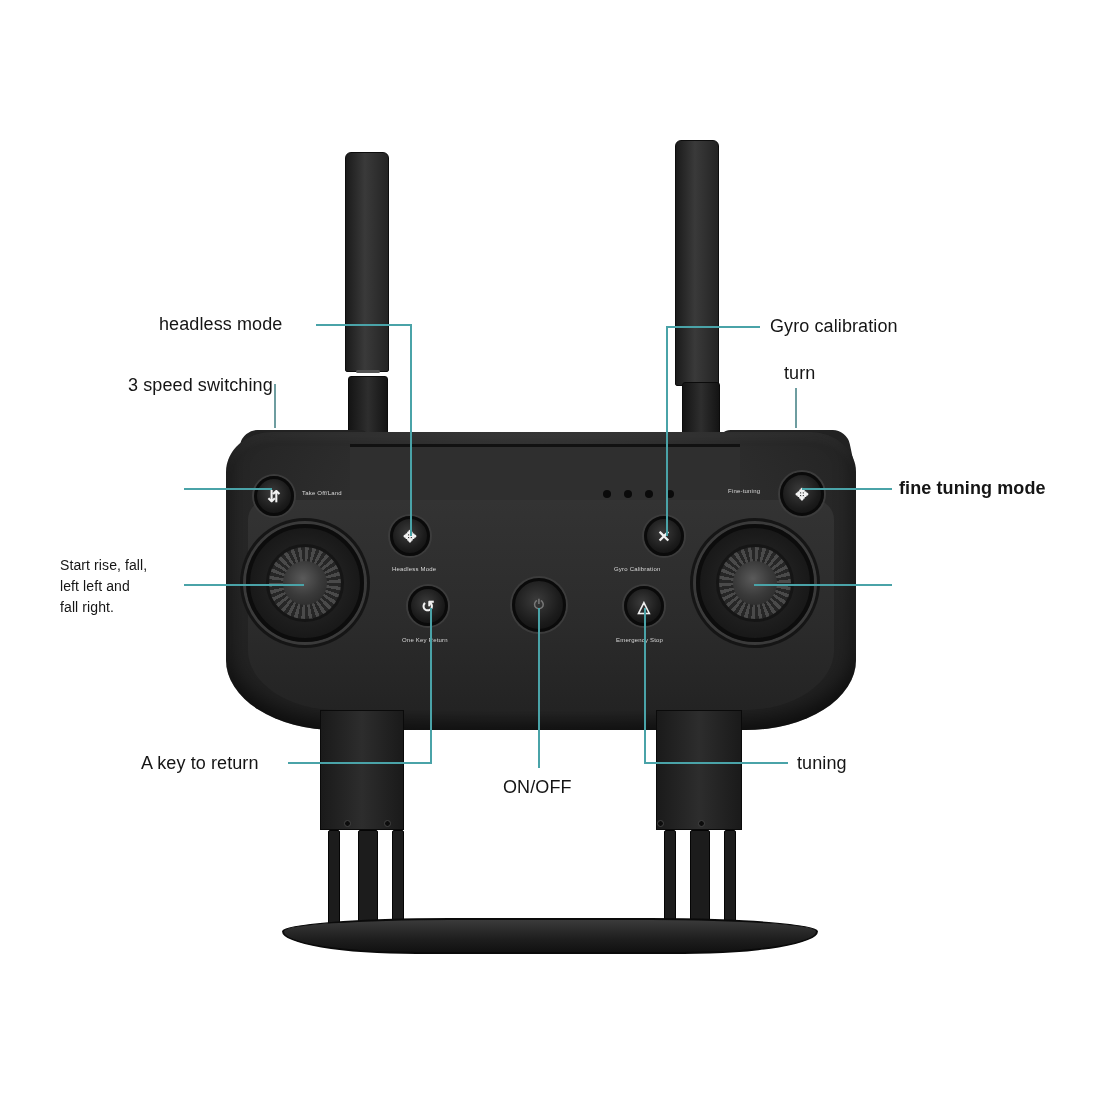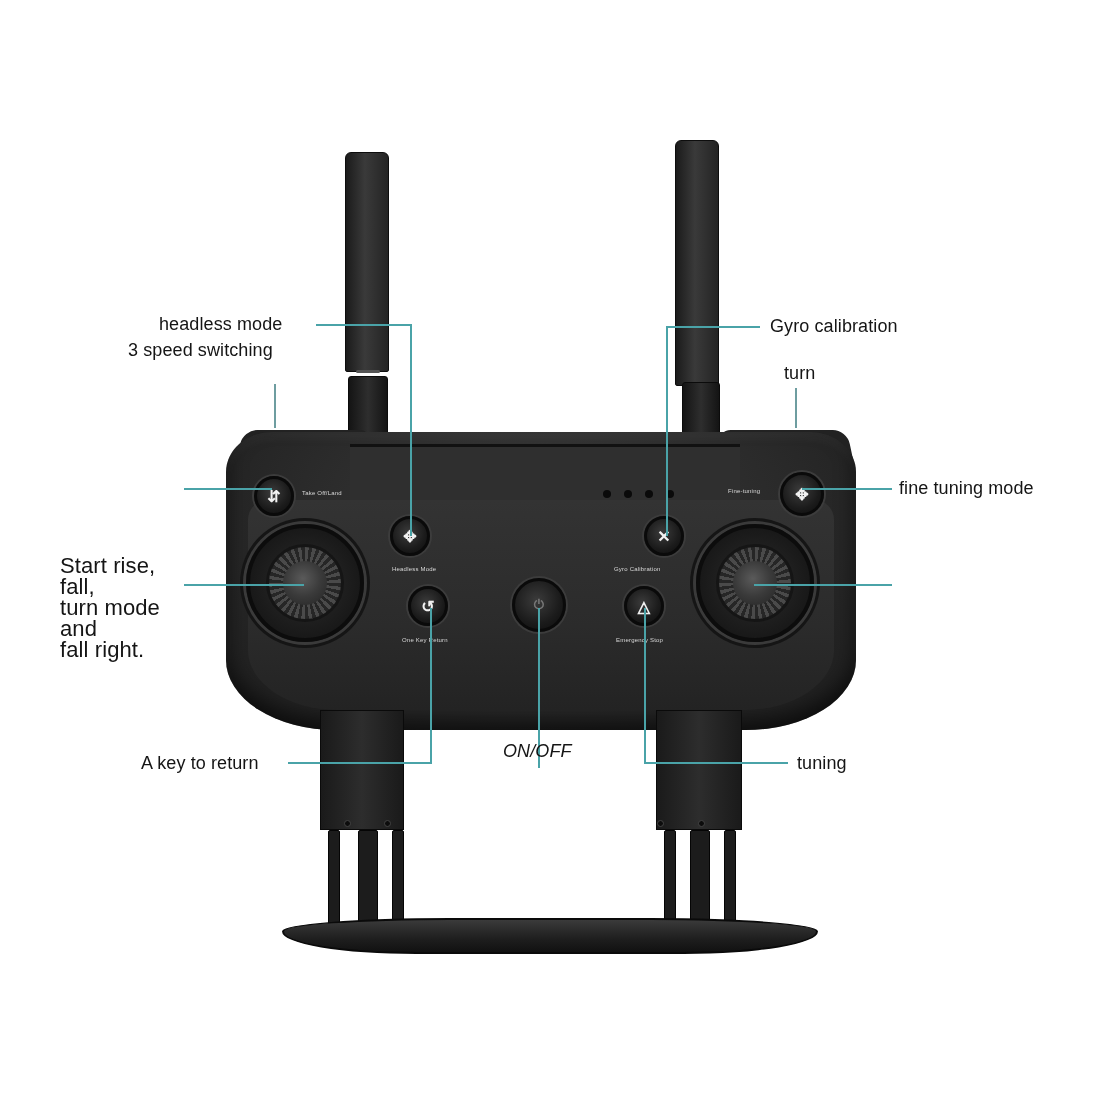--- a/index.html
+++ b/index.html
@@ -7,21 +7,21 @@
     body { position: relative; font-family: "Liberation Sans", sans-serif; color: #111; }
 
     .stage { position: absolute; left: 0; top: 0; width: 1100px; height: 1100px; }
 
     
     .label {
       position: absolute; font-size: 18px; line-height: 22px; color: #151515;
       white-space: nowrap; letter-spacing: 0.1px;
     }
     .label.multi { white-space: normal; }
-    .label.small { font-size: 22px; line-height: 21px; }
+    .label.small { font-size: 14px; line-height: 21px; }
 
     
     .line { position: absolute; background: #4aa3a8; }
     .line.h { height: 2px; }
     .line.v { width: 2px; }
     .line.grey { background: #6e9da0; }
 
     
     .antenna {
       position: absolute; background: linear-gradient(90deg,#1b1b1b 0%,#3a3a3a 45%,#242424 100%);
@@ -202,30 +202,30 @@
 
   <div class="line v" style="left:430px; top:608px; height:156px;"></div>
   <div class="line h" style="left:288px; top:762px; width:144px;"></div>
 
   <div class="line v" style="left:538px; top:608px; height:160px;"></div>
 
   <div class="line v" style="left:644px; top:608px; height:156px;"></div>
   <div class="line h" style="left:644px; top:762px; width:144px;"></div>
 
   <div class="label" style="left:159px; top:313px;">headless mode</div>
-  <div class="label" style="left:128px; top:339px;text-align:right;">3 speed switching</div>
+  <div class="label" style="left:128px; top:374px;text-align:right;">3 speed switching</div>
 
 
   <div class="label multi small" style="left:60px; top:555px; width:130px;">
     <div>Start rise, fall,</div>
-    <div>turn mode and</div>
+    <div>left left and</div>
     <div>fall right.</div>
   </div>
 
   <div class="label" style="left:770px; top:315px;">Gyro calibration</div>
   <div class="label" style="left:784px; top:362px;">turn</div>
-  <div class="label" style="left:899px; top:477px;">fine tuning mode</div>
+  <div class="label" style="left:899px; top:477px;font-weight:bold;">fine tuning mode</div>
 
 
   <div class="label" style="left:141px; top:752px;">A key to return</div>
-  <div class="label" style="left:503px; top:740px;font-style:italic;">ON/OFF</div>
+  <div class="label" style="left:503px; top:776px;">ON/OFF</div>
   <div class="label" style="left:797px; top:752px;">tuning</div>
 </div>
 
 </body></html>

